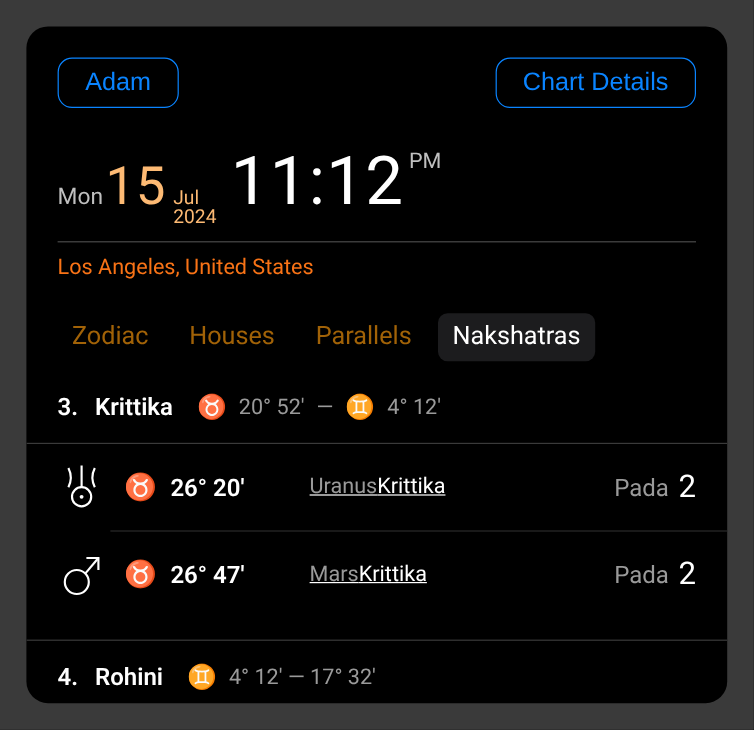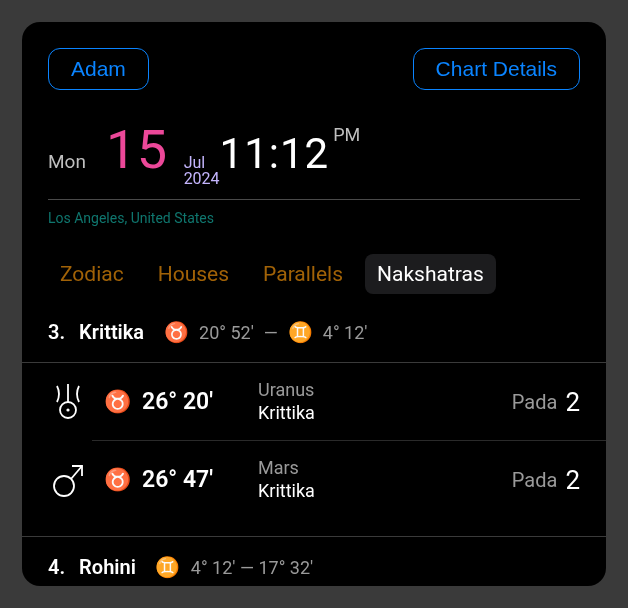--- a/index.html
+++ b/index.html
@@ -44,55 +44,55 @@
     align-items: baseline;
     padding: 0 26px;
     margin-top: 28px;
   }
   .dow {
     color: #bfbfbf;
     font-size: 19px;
     margin-right: 2px;
   }
   .daynum {
-    color: #ec4899;
-    font-size: 54px;
+    color: #fdba74;
+    font-size: 44px;
     font-weight: 400;
     letter-spacing: 0.5px;
-    margin-left: 18px;
   }
   .month-year {
     display: flex;
     flex-direction: column;
     line-height: 1;
-    color: #c4b5fd;
+    color: #fdba74;
     font-size: 16px;
-    margin-left: 16px;
+    margin-left: 6px;
   }
   .time {
     color: #fff;
-    font-size: 42px;
+    font-size: 56px;
     font-weight: 400;
     letter-spacing: 1px;
+    margin-left: 12px;
   }
   .ampm {
     color: #bfbfbf;
     font-size: 18px;
     margin-left: 4px;
     align-self: flex-start;
     margin-top: 6px;
   }
   .hr1 {
     border: none;
     border-top: 1px solid #4a4a4a;
     margin: 12px 26px 10px 26px;
   }
   .location {
-    color: #0f766e;
-    font-size: 14px;
+    color: #f97316;
+    font-size: 18px;
     padding: 0 26px;
   }
   .tabs {
     display: flex;
     gap: 10px;
     padding: 0 26px;
     margin-top: 28px;
     align-items: center;
   }
   .tab {
@@ -156,29 +156,30 @@
     stroke-width: 1.8;
   }
   .sign-glyph {
     font-size: 22px;
     color: #fff;
     width: 22px;
     text-align: center;
   }
   .pos {
     color: #fff;
-    font-size: 23px;
+    font-size: 20px;
     font-weight: 600;
     width: 100px;
   }
   .name-col {
     display: flex;
-    flex-direction: column;
+    flex-direction: row;
     line-height: 1.25;
     flex: 1;
+    text-decoration: underline;
   }
   .name-col .pname { color: #9a9a9a; font-size: 18px; }
   .name-col .nak  { color: #fff;    font-size: 18px; }
   .pada {
     color: #9a9a9a;
     font-size: 20px;
     display: flex;
     align-items: center;
     gap: 8px;
   }

